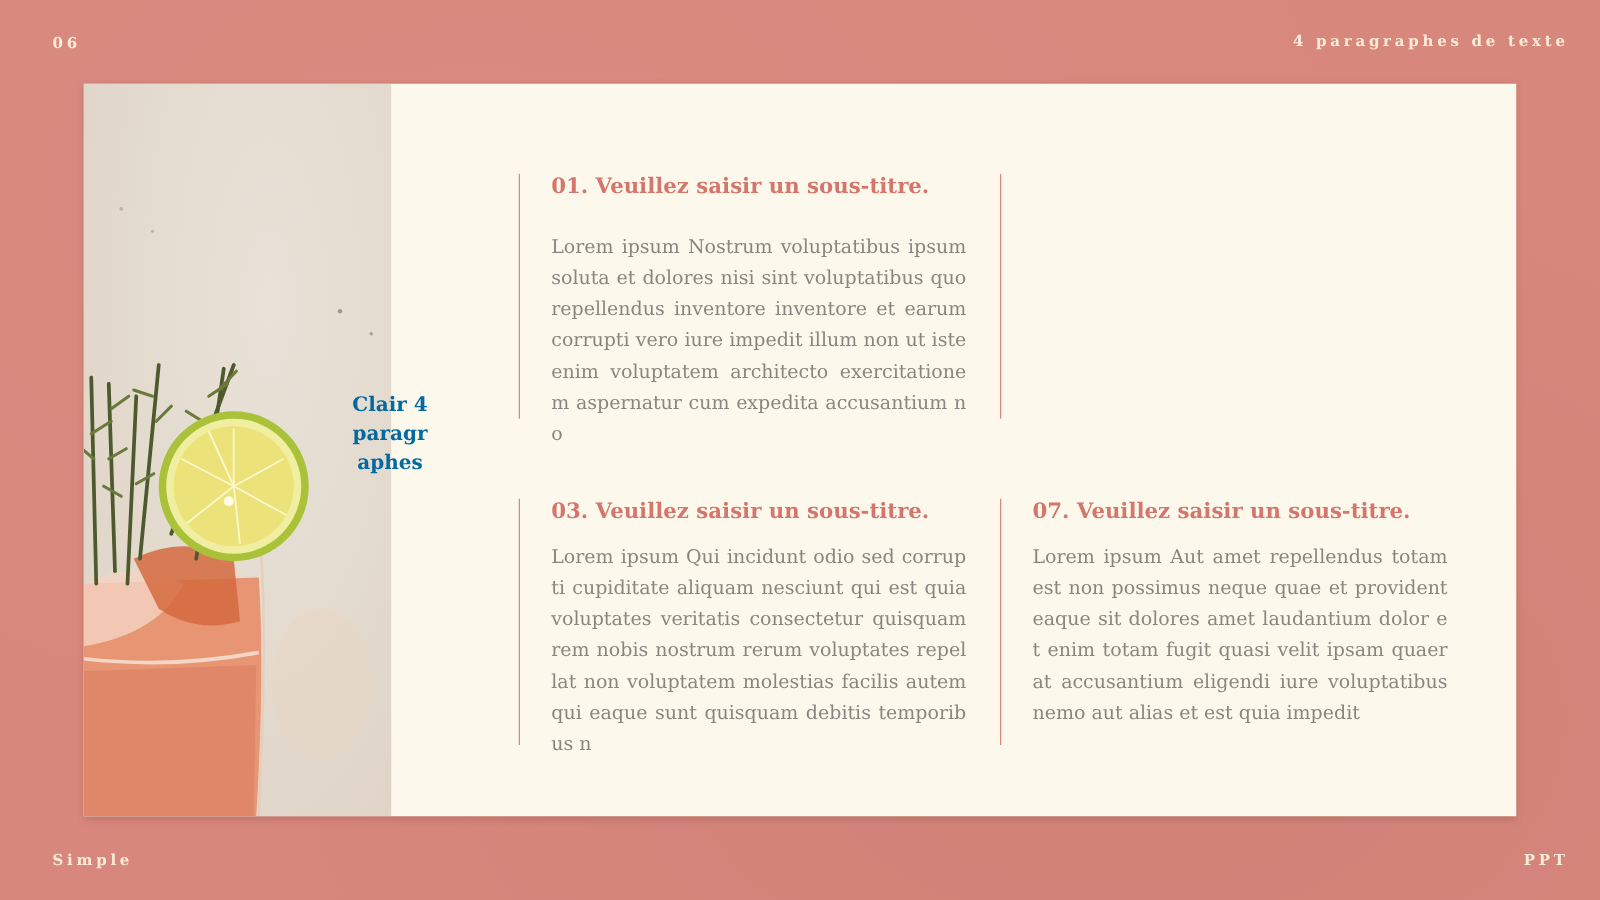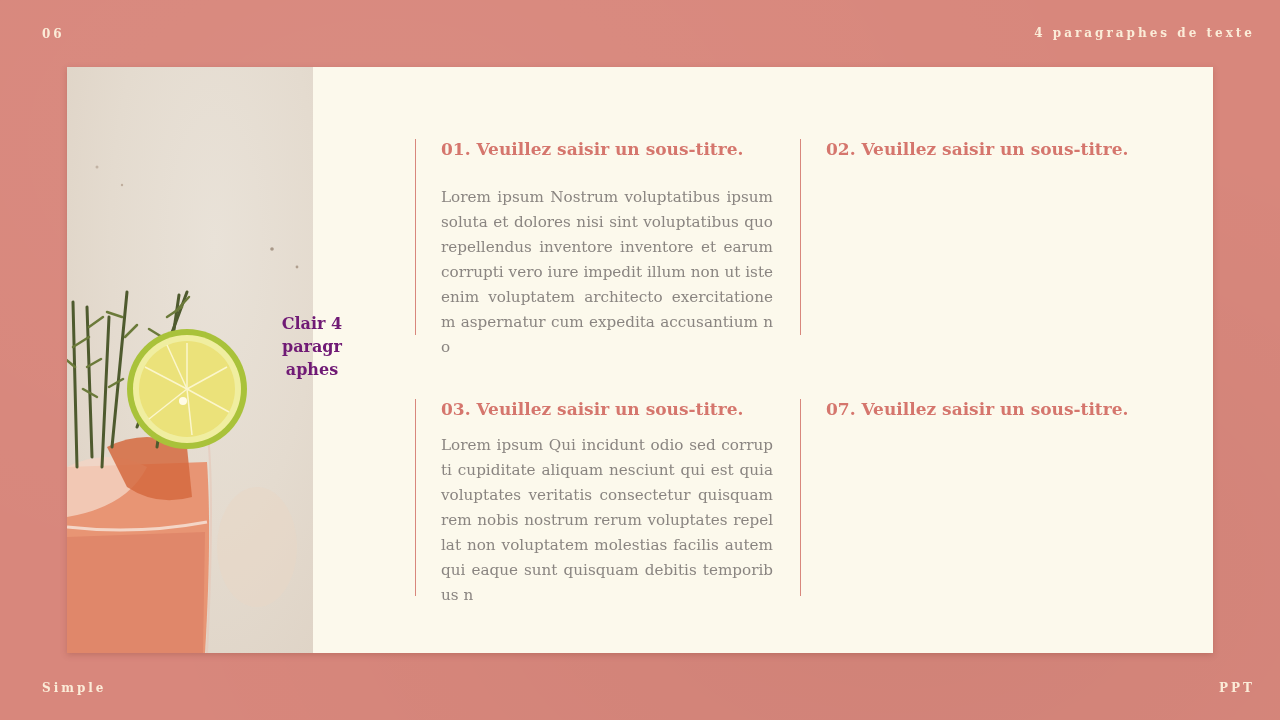--- a/index.html
+++ b/index.html
@@ -45,21 +45,21 @@
       radial-gradient(ellipse at 60% 30%, #e9e2d8 0%, #e4dbcf 50%, #ddd1c3 100%);
     overflow: hidden;
   }
   .photo svg { position: absolute; left: 0; top: 0; }
 
   .side-label {
     position: absolute;
     left: 212px; top: 245px;
     width: 66px;
     text-align: center;
-    color: #701a75;
+    color: #0369a1;
     font-weight: bold;
     font-size: 16px;
     line-height: 23px;
   }
 
   .block {
     position: absolute;
     border-left: 1.5px solid #d8877c;
     padding-left: 40px;
   }
@@ -162,25 +162,25 @@
   </div>
 
   <div class="side-label">Clair 4 paragr aphes</div>
 
   <div class="block b1">
     <div class="heading">01. Veuillez saisir un sous-titre.</div>
     <div class="body">Lorem ipsum Nostrum voluptatibus ipsum soluta et dolores nisi sint voluptatibus quo repellendus inventore inventore et earum corrupti vero iure impedit illum non ut iste enim voluptatem architecto exercitationem aspernatur cum expedita accusantium no</div>
   </div>
 
   <div class="block b2">
-    <div class="heading">02. Veuillez saisir un sous-titre.</div>
   </div>
 
   <div class="block b3">
     <div class="heading">03. Veuillez saisir un sous-titre.</div>
     <div class="body">Lorem ipsum Qui incidunt odio sed corrupti  cupiditate aliquam nesciunt qui est quia voluptates veritatis consectetur quisquam rem nobis nostrum rerum voluptates repellat non voluptatem molestias facilis autem qui eaque sunt quisquam debitis temporibus n</div>
   </div>
 
   <div class="block b4">
     <div class="heading">07. Veuillez saisir un sous-titre.</div>
+    <div class="body">Lorem ipsum Aut amet repellendus totam est non possimus neque quae et provident eaque sit dolores amet laudantium dolor et enim totam fugit quasi velit ipsam quaerat accusantium eligendi iure voluptatibus nemo aut alias et est quia impedit</div>
   </div>
 
 </div>
 
 </body></html>

